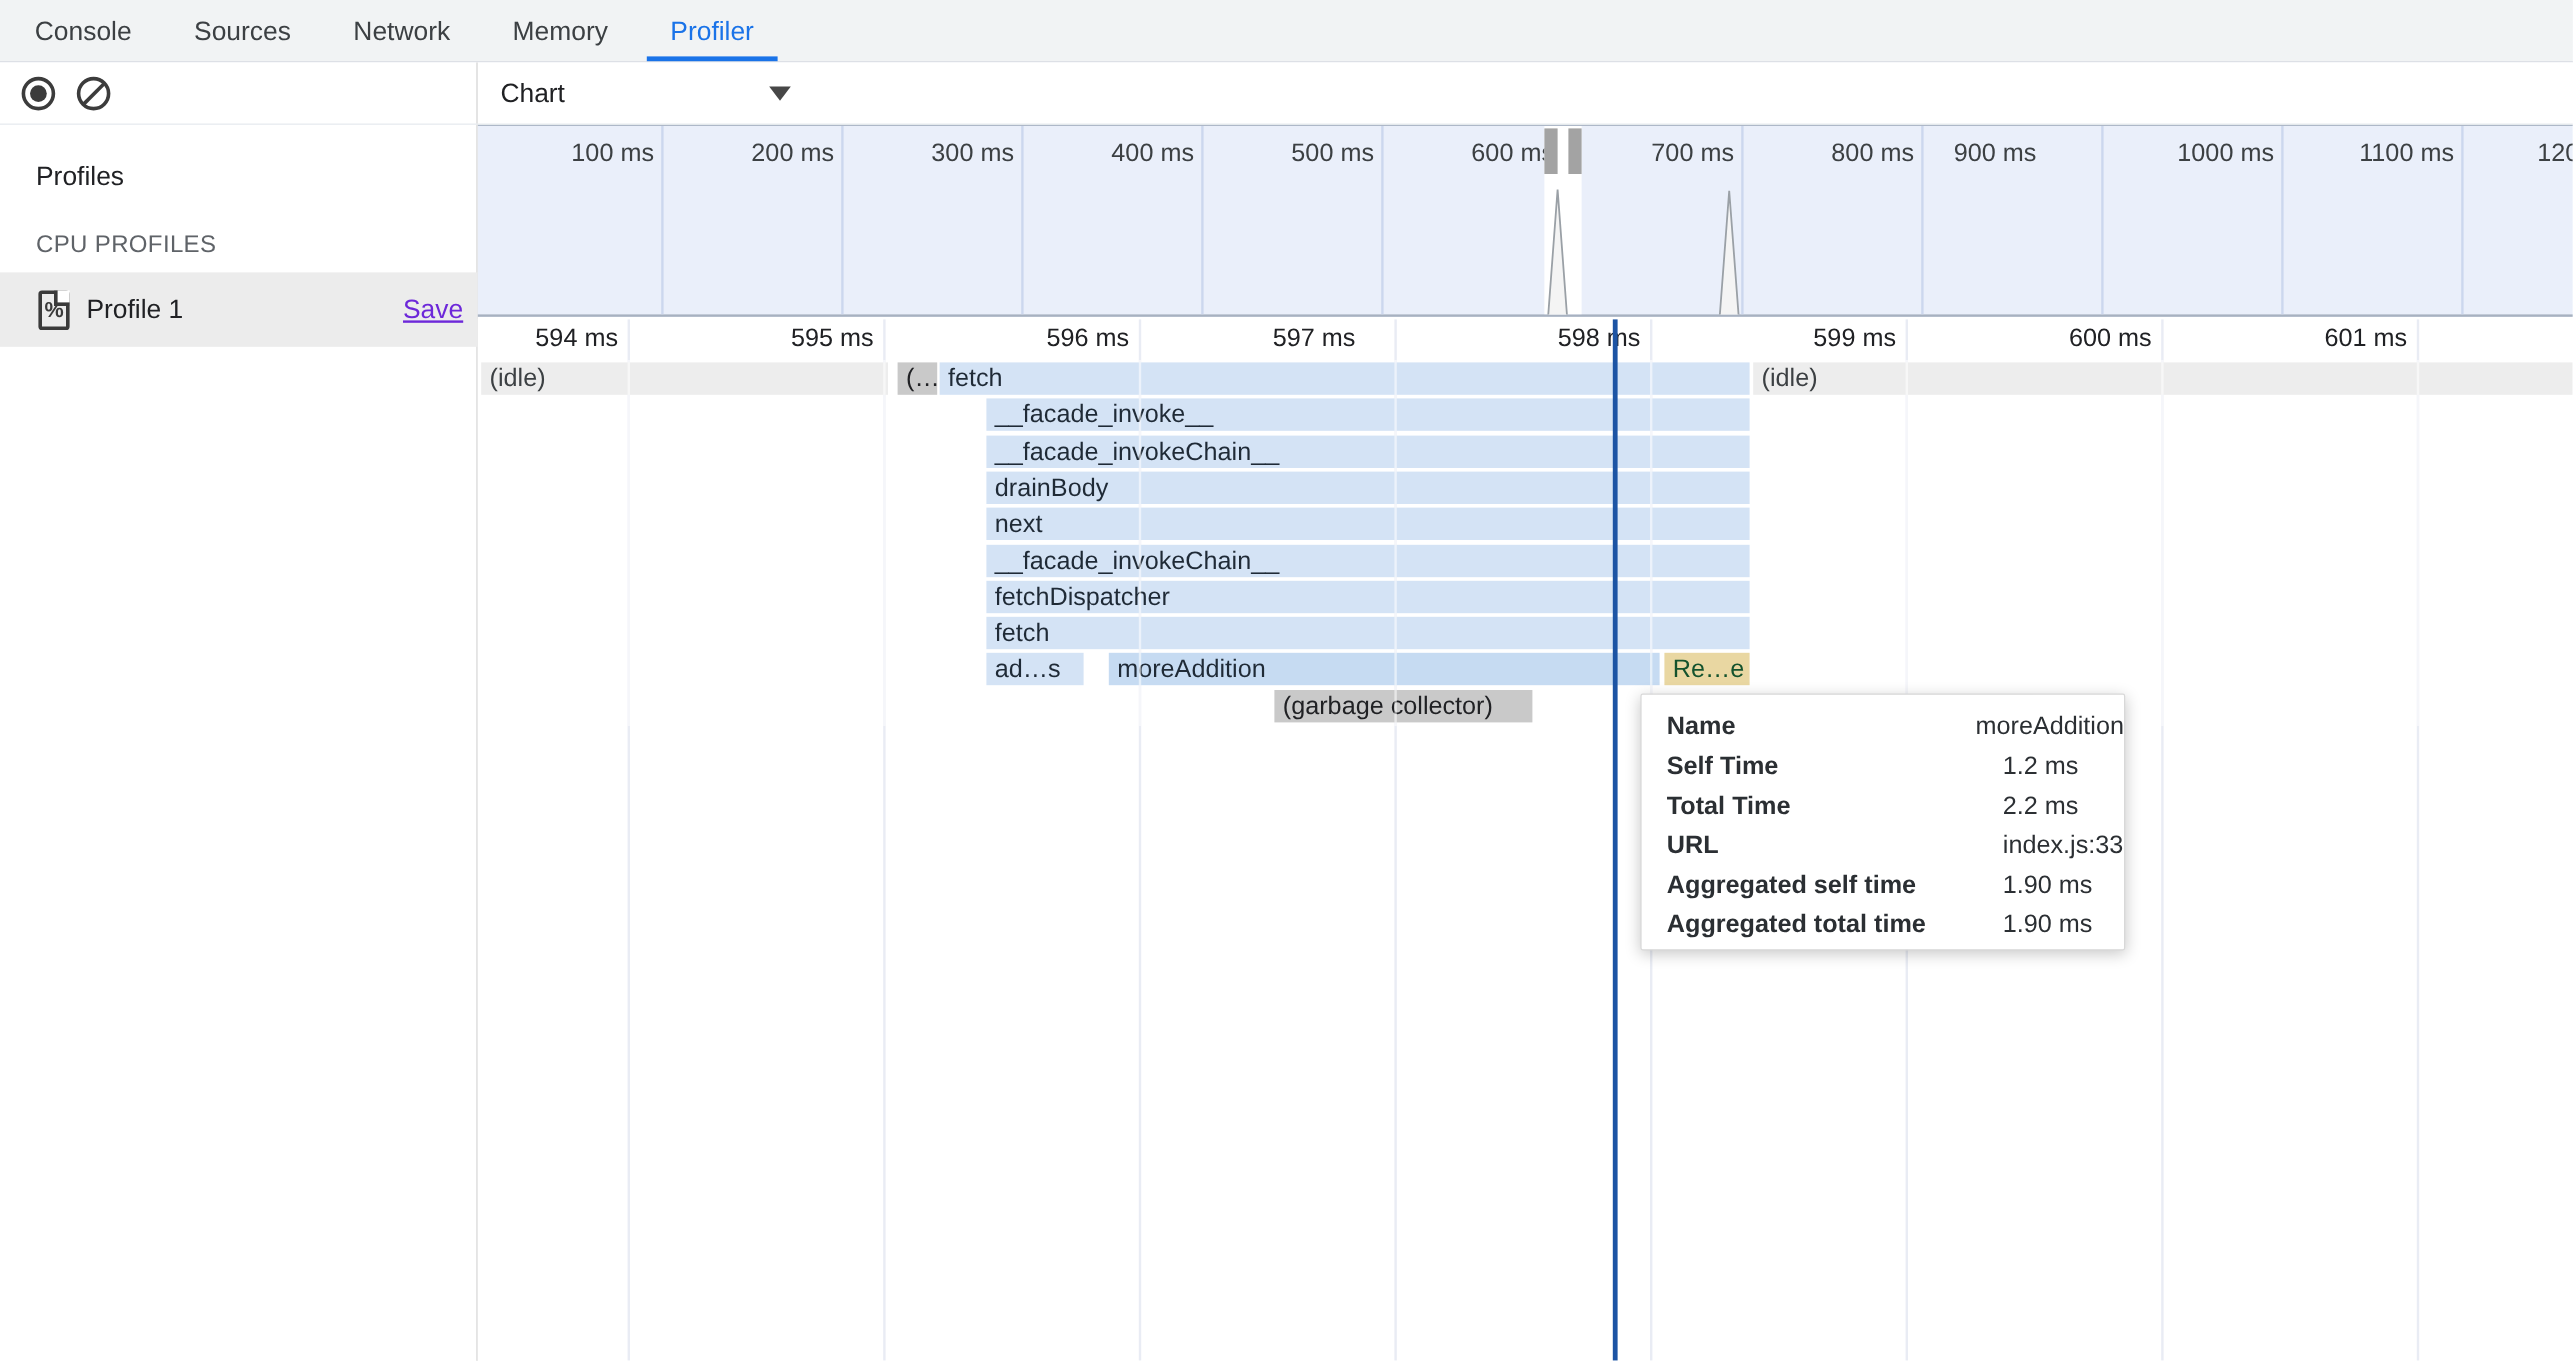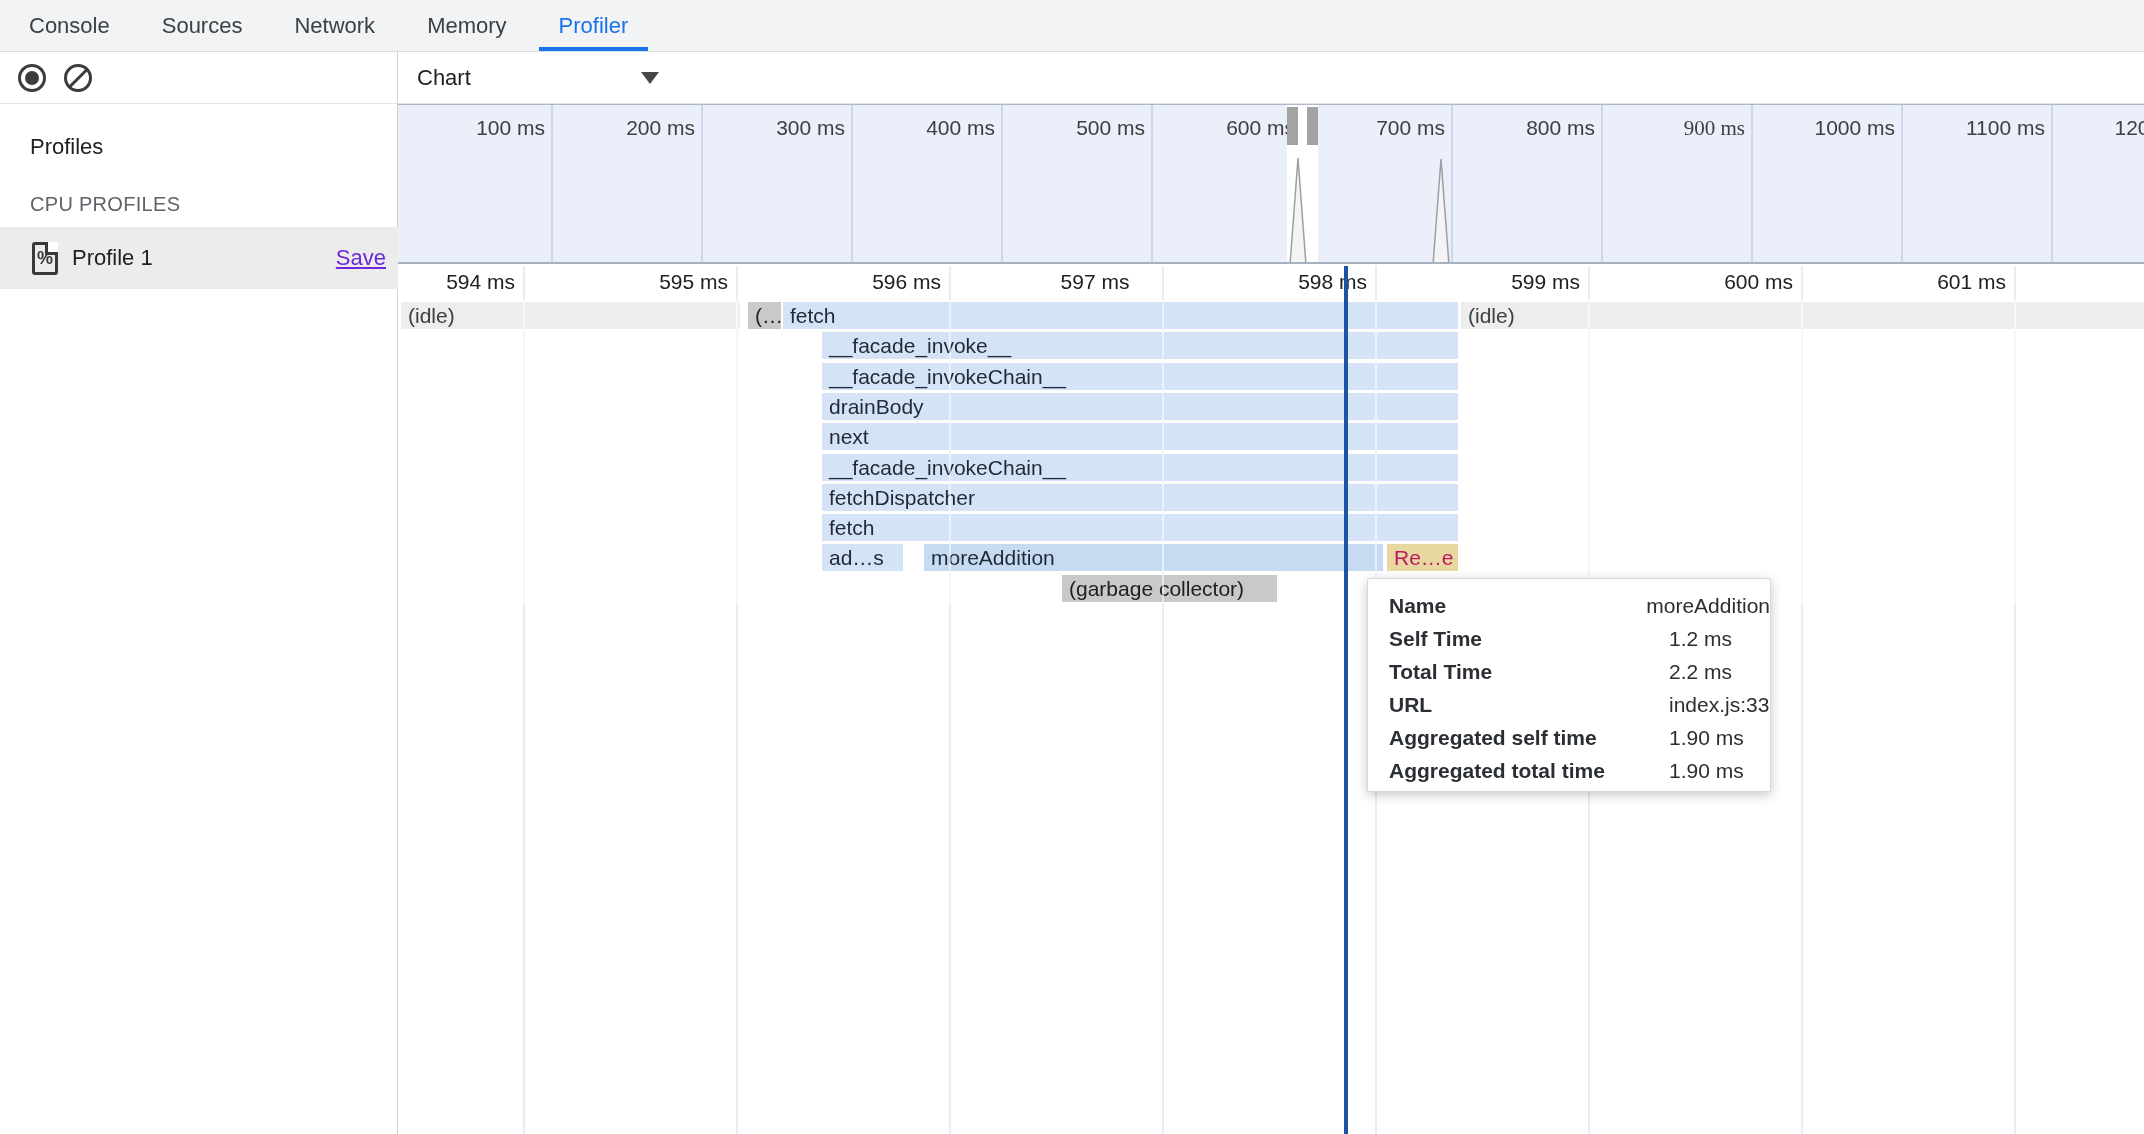--- a/index.html
+++ b/index.html
@@ -70,21 +70,21 @@
   .gridline-over { position:absolute; top:34px; height:305px; width:2px;
     background:rgba(255,255,255,0.55); z-index:2; }
   .ruler-label { position:absolute; top:0; height:34px; line-height:32px; width:150px;
     text-align:right; font-size:21px; color:#202124; white-space:nowrap; z-index:1; }
   .frame { position:absolute; height:27px; line-height:27px; font-size:21px;
     padding-left:7px; white-space:nowrap; overflow:hidden; z-index:1; cursor:default; }
   .t-blue   { background:#d4e3f5; color:#1f2a36; }
   .t-hover  { background:#c6dbf2; color:#1f2a36; }
   .t-gray   { background:#ededed; color:#3c4043; }
   .t-chip   { background:#c9c9c9; color:#202124; }
-  .t-yellow { background:#e9d7a2; color:#be185d; }
+  .t-yellow { background:#e9d7a2; color:#14532d; }
   .playhead { position:absolute; top:0; bottom:0; width:4px; background:#1c54a4; z-index:3; }
 
   
   .tooltip { position:absolute; left:969px; top:312px; width:404px; height:214px;
     background:#fff; border:1px solid #d8d8d8; border-radius:2px;
     box-shadow:0 3px 12px rgba(0,0,0,0.22); z-index:4; padding-top:10px; }
   .tt-row { display:flex; height:33px; line-height:33px; font-size:21px; padding-left:21px; }
   .tt-label { width:280px; font-weight:bold; color:#2b2f33; }
   .tt-value { flex:1; color:#2b2f33; }
 </style>
@@ -152,21 +152,21 @@
       </div>
     <div>
         <div class="ov-label" style="left: -7px;">100 ms</div>
         <div class="ov-label" style="left: 143px;">200 ms</div>
         <div class="ov-label" style="left: 293px;">300 ms</div>
         <div class="ov-label" style="left: 443px;">400 ms</div>
         <div class="ov-label" style="left: 593px;">500 ms</div>
         <div class="ov-label" style="left: 743px;">600 ms</div>
         <div class="ov-label" style="left: 893px;">700 ms</div>
         <div class="ov-label" style="left: 1043px;">800 ms</div>
-        <div class="ov-label" style="left: 1193px; font-family: Liberation Serif, serif;">900 ms</div>
+        <div class="ov-label" style="left: 1145px;">900 ms</div>
         <div class="ov-label" style="left: 1343px;">1000 ms</div>
         <div class="ov-label" style="left: 1493px;">1100 ms</div>
         <div class="ov-label" style="left: 1643px;">1200 ms</div>
       </div>
     <div class="ov-selection" style="left: 889px; width: 31px;"></div>
     <svg class="ov-spikes" width="1746" height="160">
         <polygon points="892,160 900,53 908,160" fill="#f4f4f4" stroke="#9aa0a6" stroke-width="1.5"></polygon>
         <polygon points="1035,160 1043,54 1051,160" fill="#f4f4f4" stroke="#9aa0a6" stroke-width="1.5"></polygon>
       </svg>
     <div class="ov-handle" style="left: 889px;"></div>

